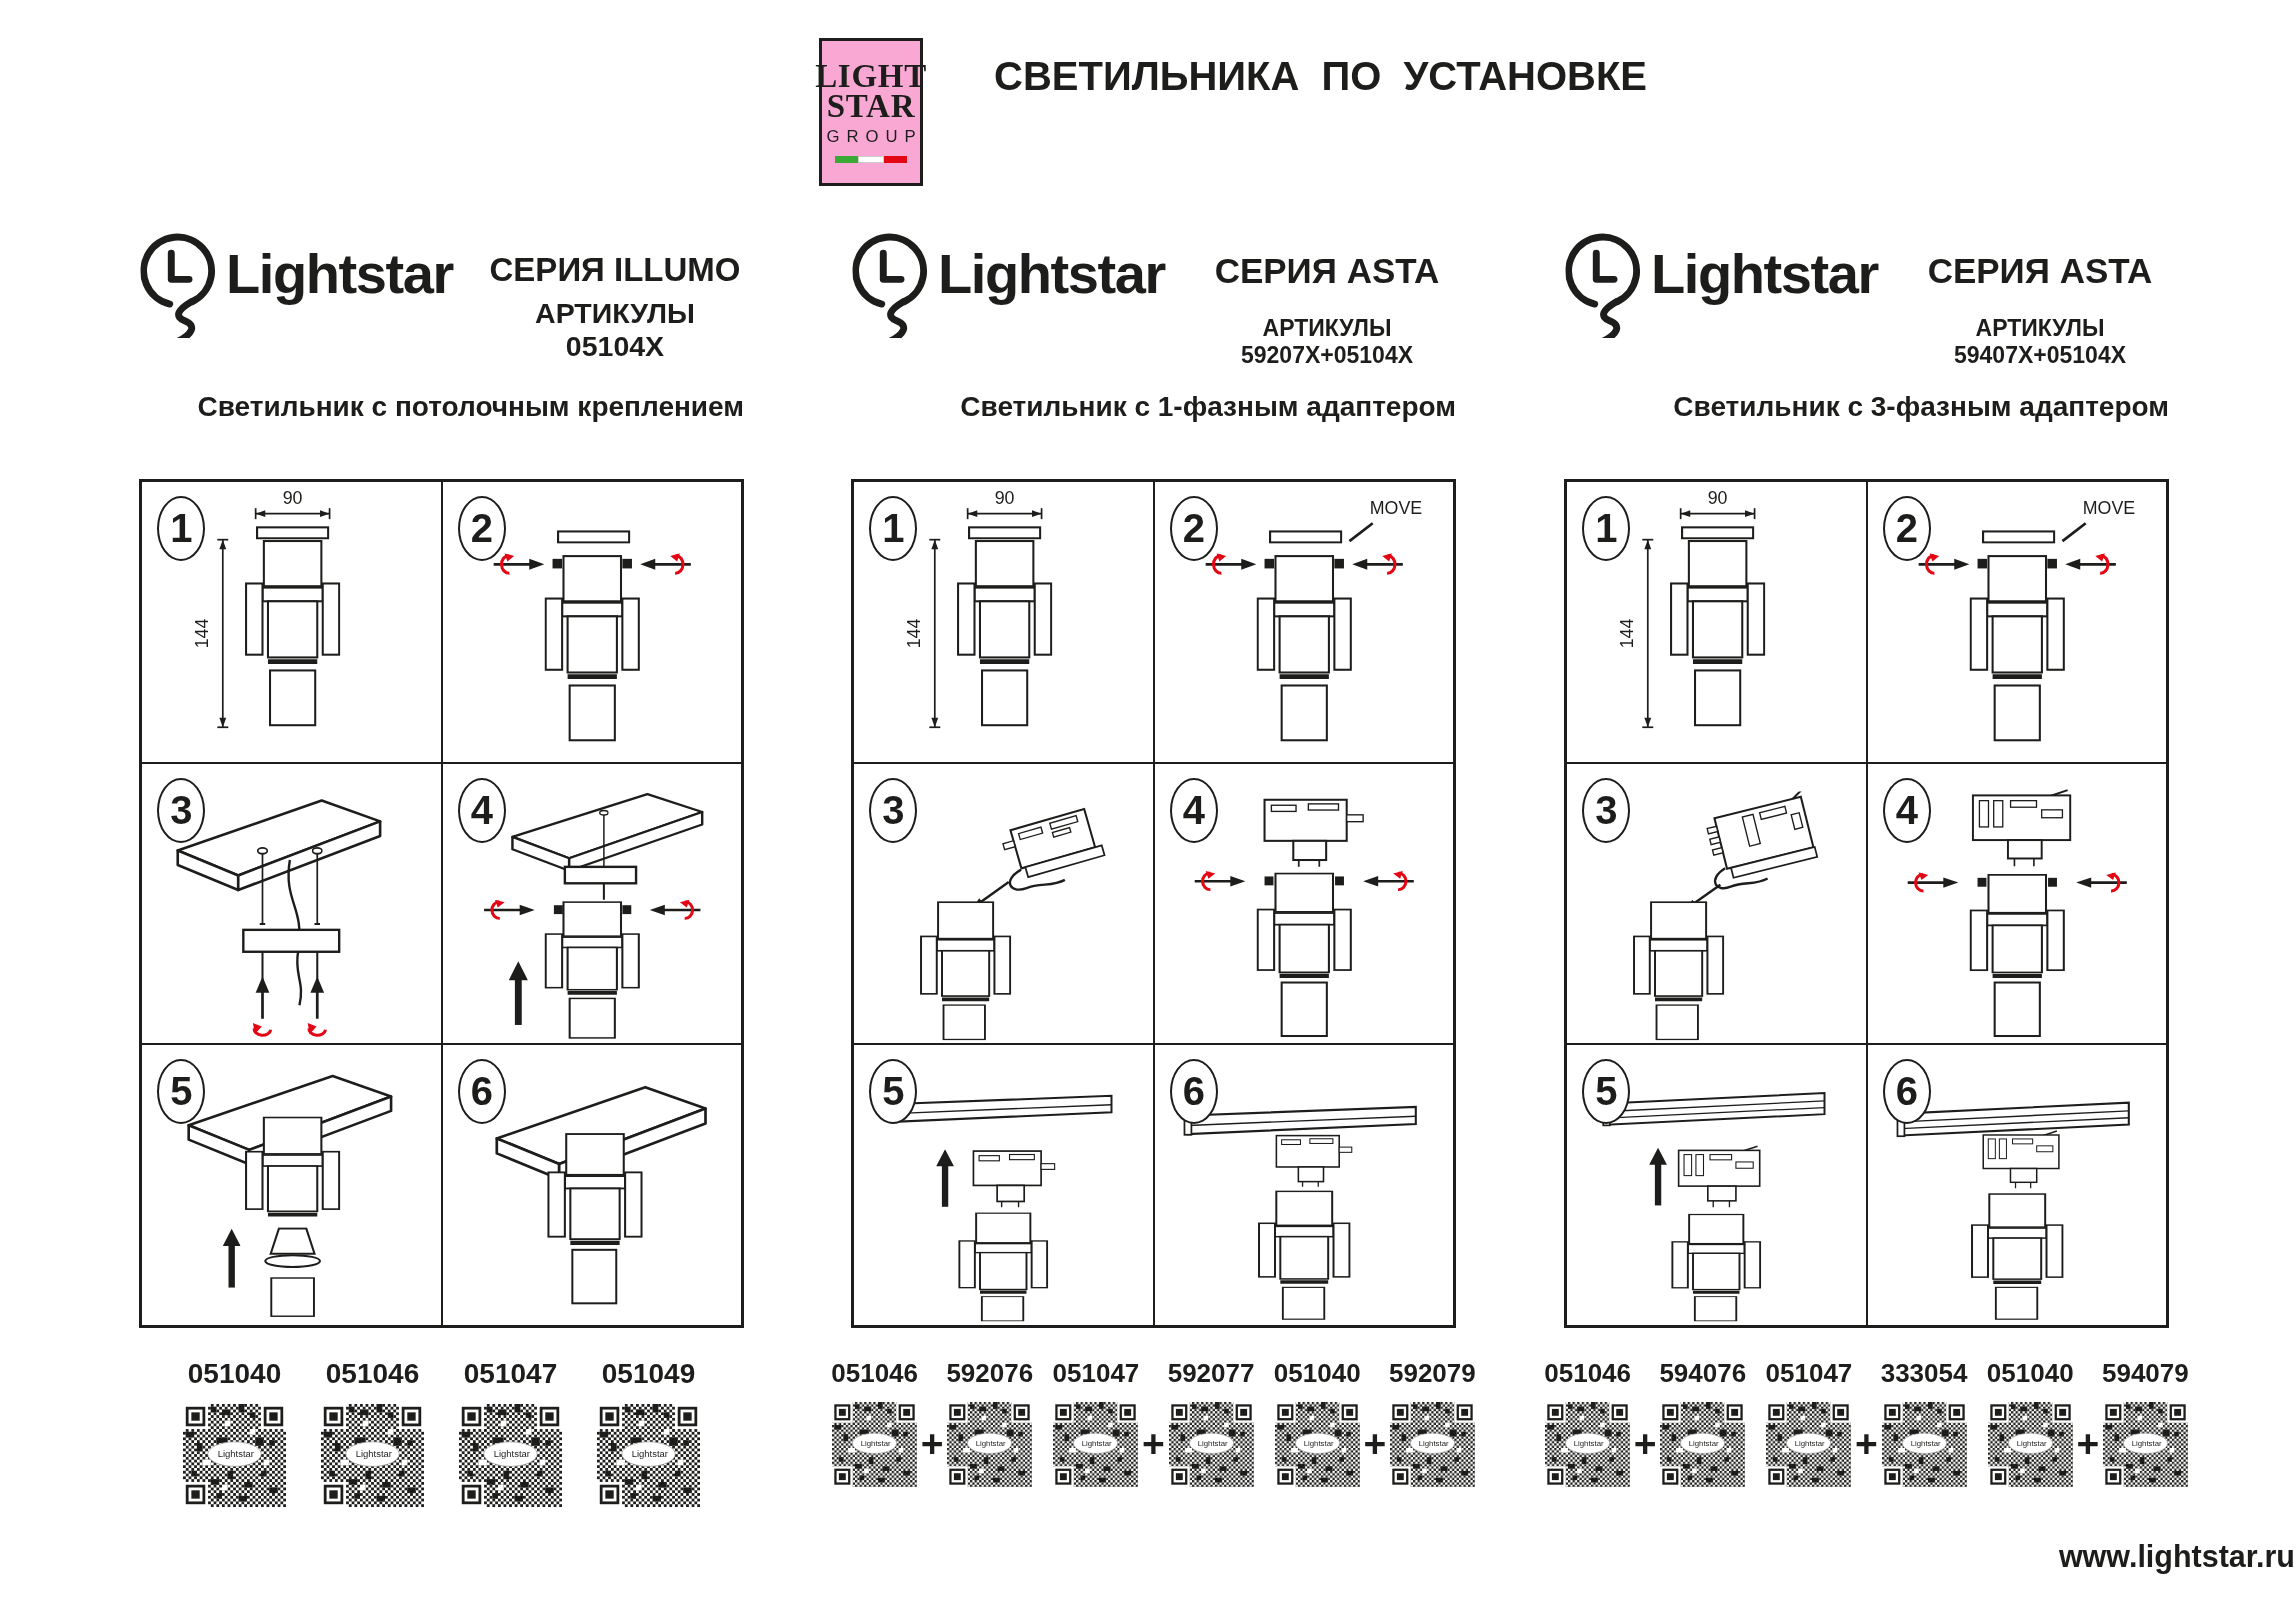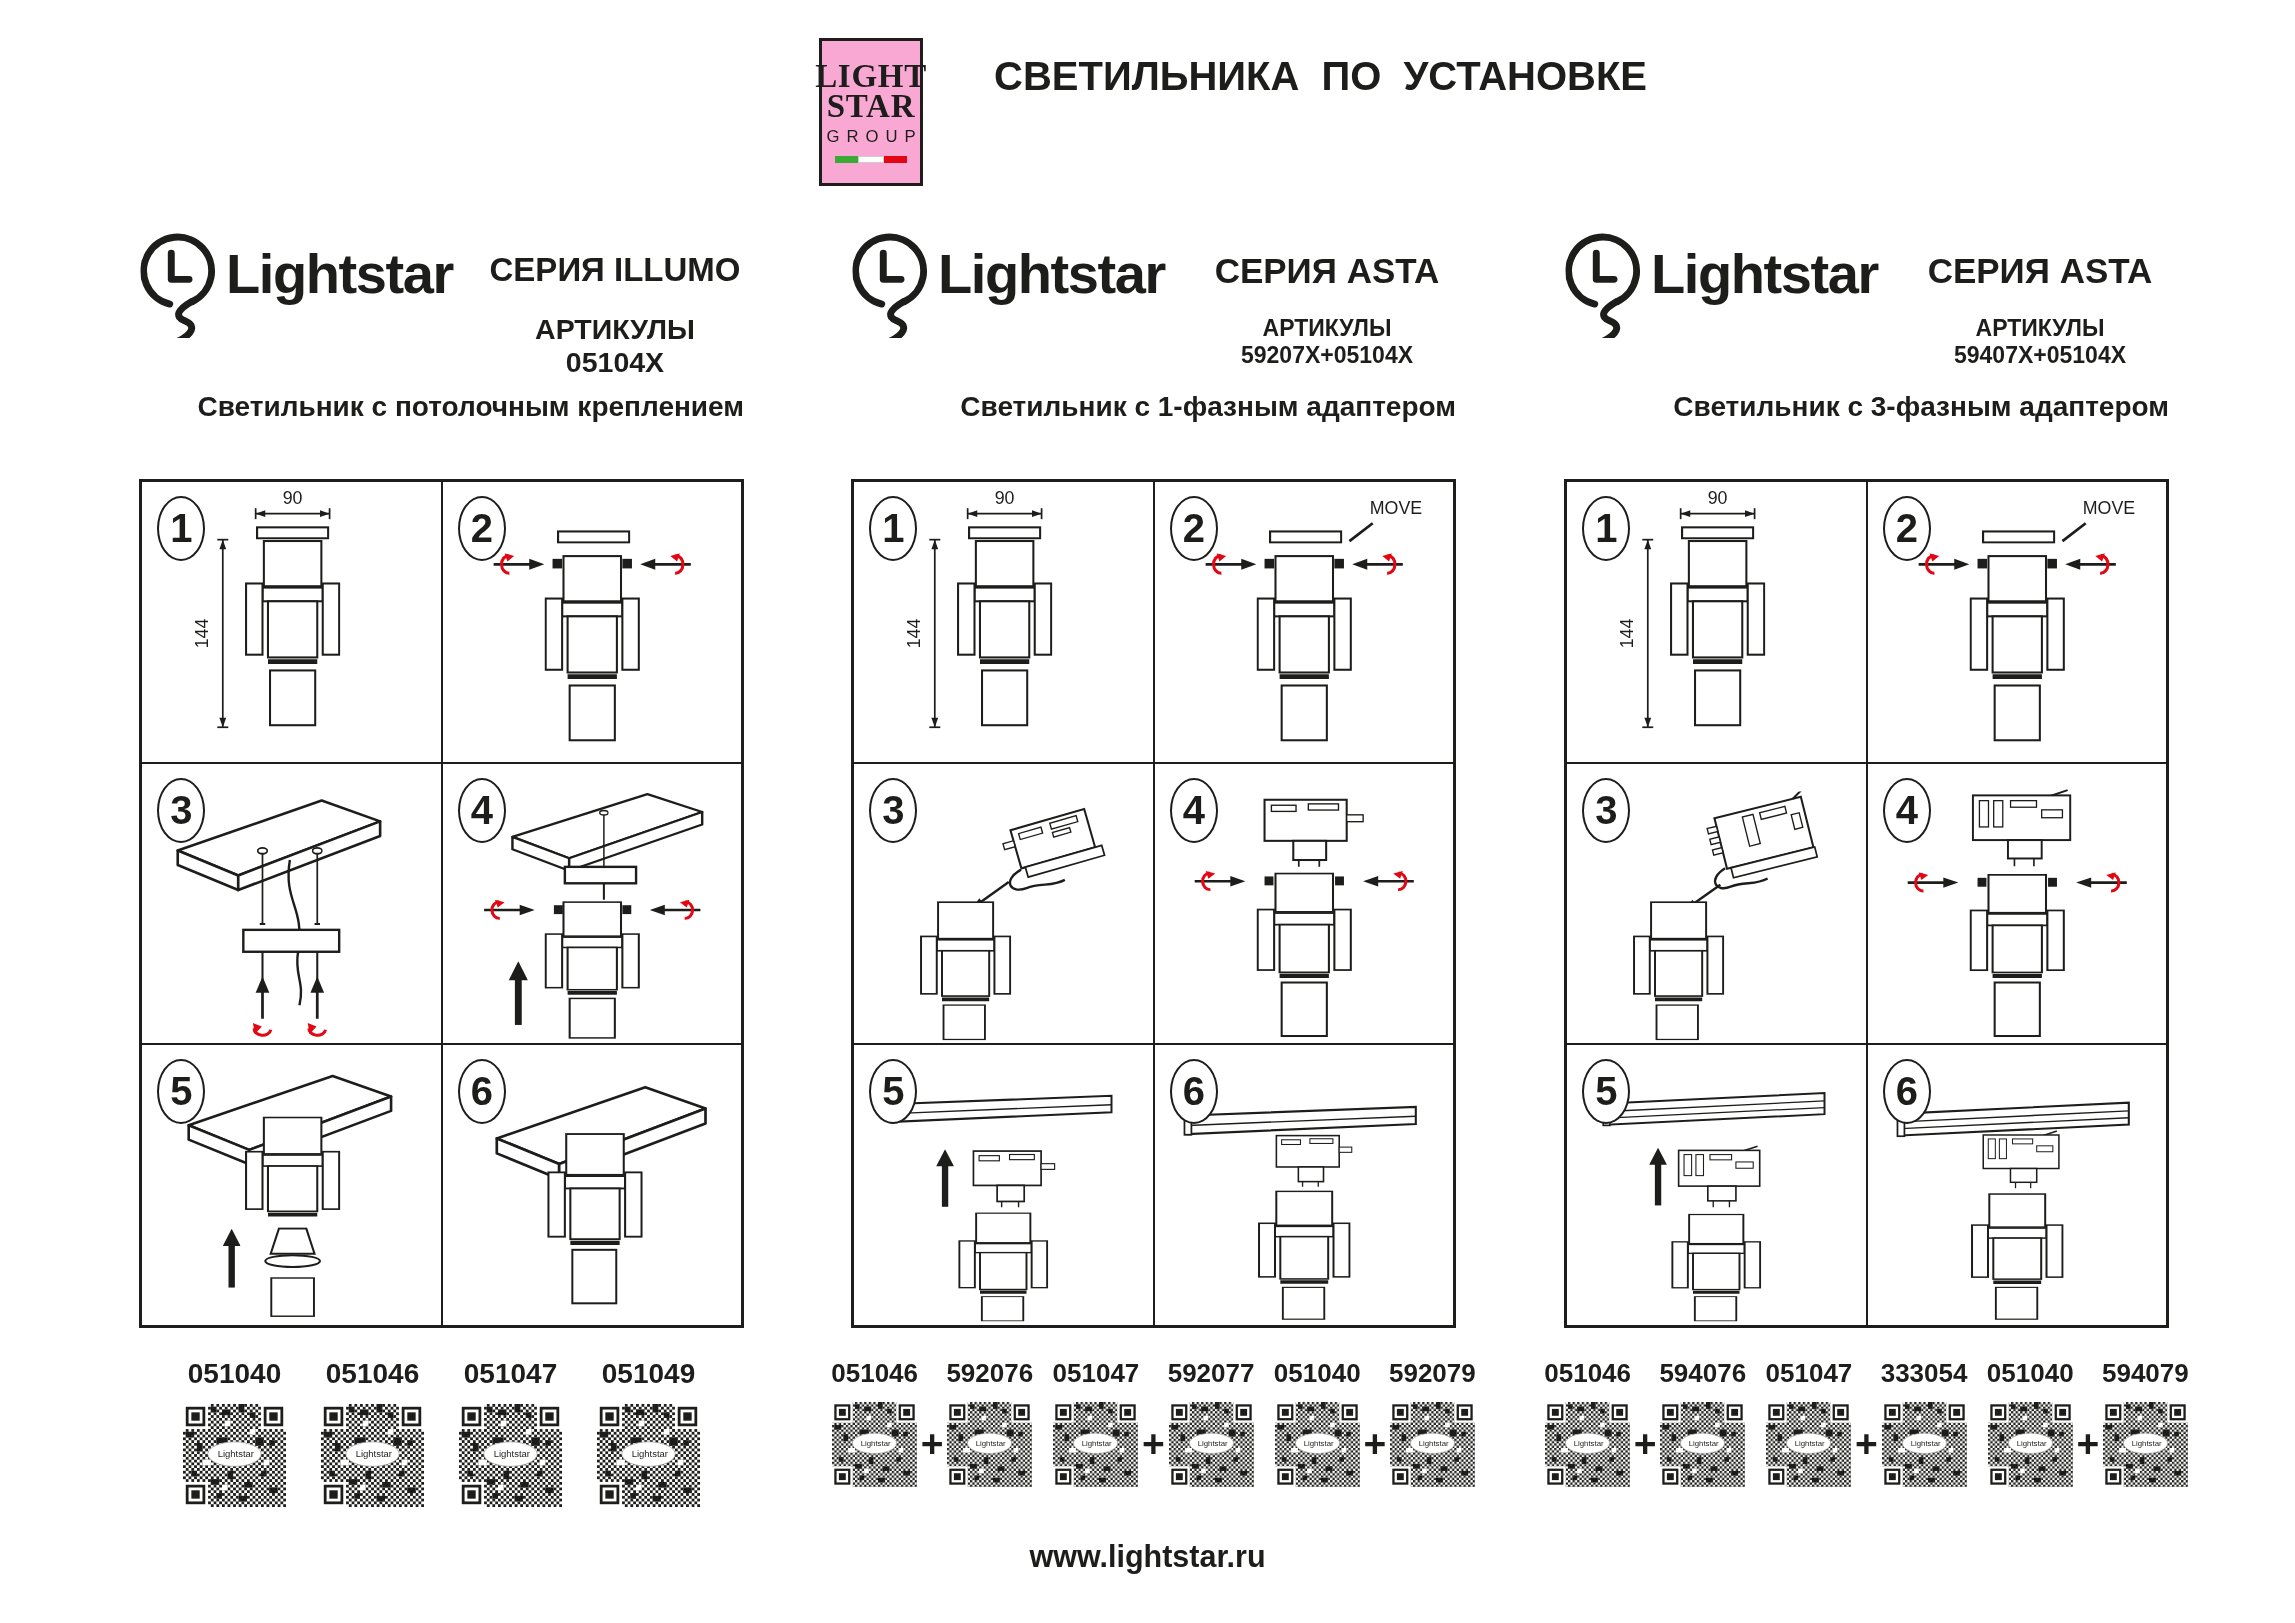--- a/index.html
+++ b/index.html
@@ -17,21 +17,21 @@
 
   
   .col{position:absolute;top:226px;width:605px;}
   .c1{left:139px;} .c2{left:851px;} .c3{left:1564px;}
   .brand-bulb{position:absolute;left:1.4px;top:4.2px;width:78px;height:108px;}
   .brand-word{position:absolute;left:87px;top:15.3px;font-size:56px;font-weight:bold;letter-spacing:-1.4px;}
   .series-block{position:absolute;right:0;top:25px;width:258px;text-align:center;}
   .series{font-size:35px;font-weight:bold;letter-spacing:0;}
   .articles{font-size:23px;font-weight:bold;margin-top:24px;}
   .c1 .series{font-size:33px;}
-  .c1 .articles{font-size:28.5px;margin-top:24px;}
+  .c1 .articles{font-size:28.5px;margin-top:8px;}
   .subtitle{position:absolute;left:0;top:165px;width:100%;text-align:right;font-size:28px;font-weight:bold;}
 
   
   .grid{position:absolute;left:0;top:253px;width:605px;height:849px;border:2.1px solid #1d1d1b;box-sizing:border-box;
         display:grid;grid-template-columns:1fr 1fr;grid-template-rows:1fr 1fr 1fr;background:#fff;}
   .cell{position:relative;border:1.4px solid #1d1d1b;box-sizing:border-box;}
   .badge{position:absolute;left:15.3px;top:14px;width:44px;height:61px;border:2.1px solid #1d1d1b;border-radius:50%;
          display:flex;align-items:center;justify-content:center;font-size:40px;font-weight:bold;background:#fff;z-index:2;}
   .panel-svg{position:absolute;left:0;top:0;width:100%;height:100%;}
 
@@ -40,21 +40,21 @@
   .c1 .qr-row{gap:35px;}
   .qr-item{display:flex;flex-direction:column;align-items:center;}
   .qr-label{font-size:28px;font-weight:bold;}
   .qr-svg{width:103px;height:103px;margin-top:14px;}
   .pair-row{gap:19.4px;}
   .pair{display:flex;align-items:flex-start;}
   .pair .qr-label{font-size:26px;}
   .pair .qr-svg{width:85px;height:85px;margin-top:12.5px;}
   .plus{font-size:39px;font-weight:bold;margin:64px 2.8px 0;}
 
-  .footer{position:absolute;left:0;top:1539px;width:100%;text-align:center;font-size:30.5px;font-weight:bold;}
+  .footer{position:absolute;left:0;top:1539px;width:100%;text-align:right;font-size:30.5px;font-weight:bold;}
   .hidden-defs{position:absolute;width:0;height:0;}
 </style>
 </head>
 <body>
 
 <div class="page">
 
   <svg class="hidden-defs" aria-hidden="true">
     <defs>
       <pattern id="qrpat" width="2" height="2" patternUnits="userSpaceOnUse">

